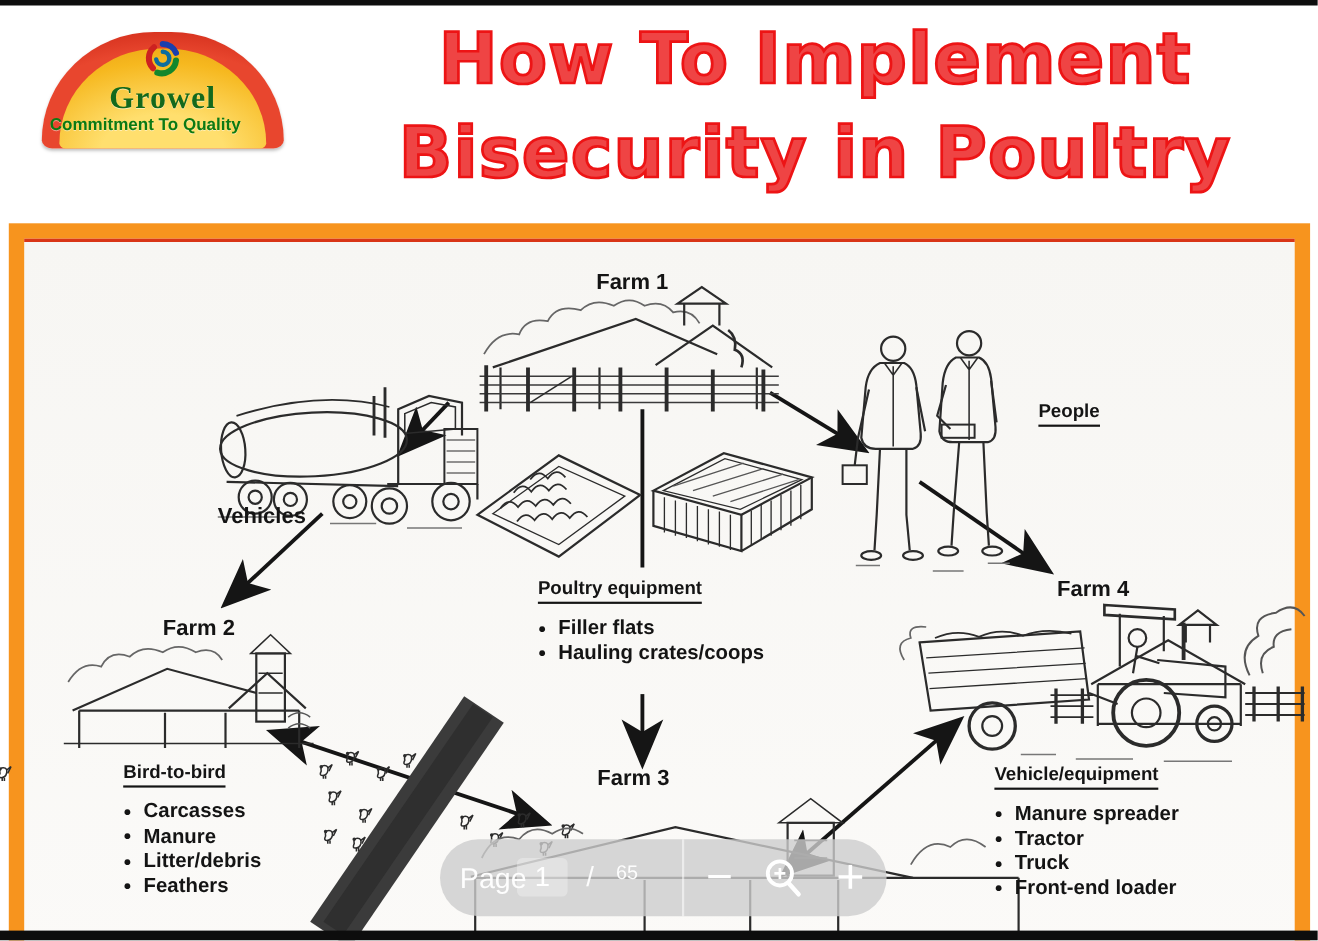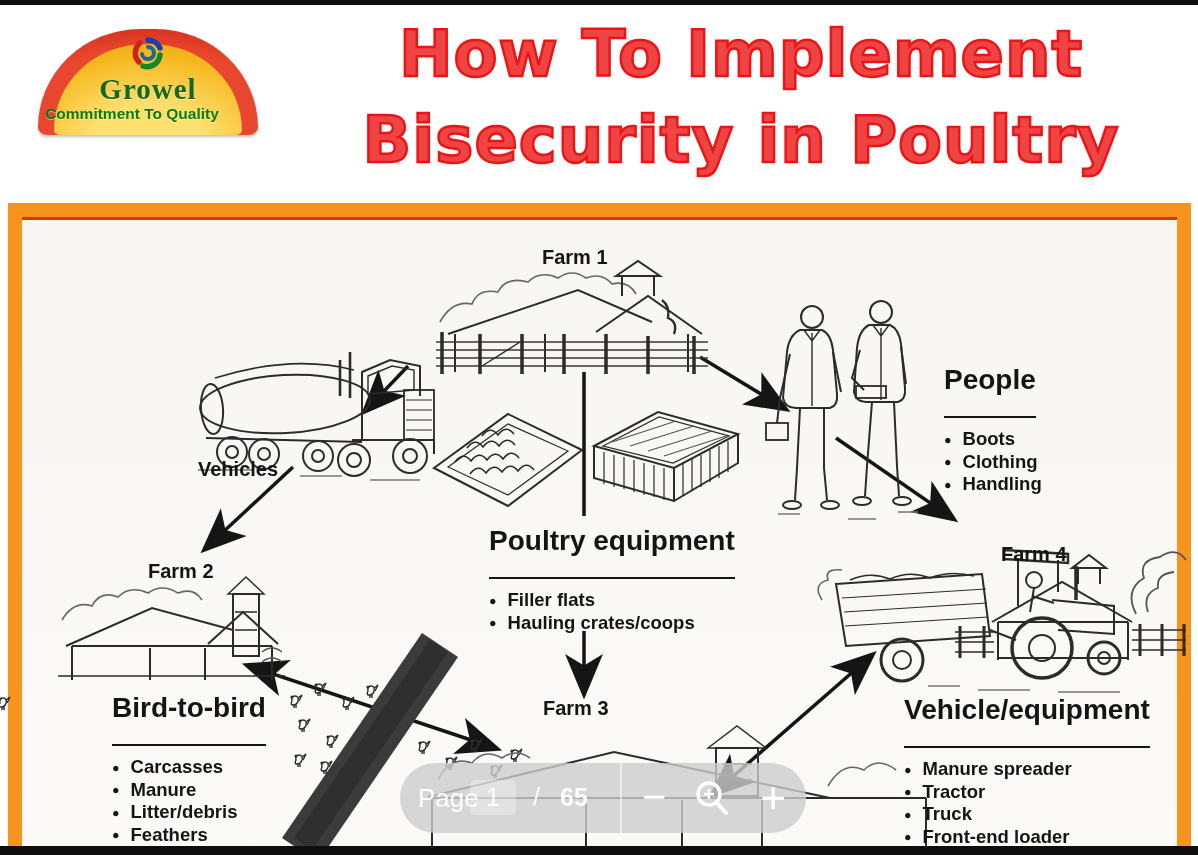--- a/index.html
+++ b/index.html
@@ -39,36 +39,36 @@
   
   #panel { position:absolute; left:8px; top:203px; width:1183px; height:700px;
            border:14px solid #f7941e; background:linear-gradient(#f7f6f3,#fbfaf8); z-index:1; }
   #panel-redline { position:absolute; left:0; top:0; width:100%; height:3px; background:#d93516; }
 
   #art { position:absolute; left:0; top:0; width:1198px; height:855px; z-index:2; pointer-events:none; }
 
   .dlabel { position:absolute; z-index:3; color:#141414; font-weight:bold; font-size:20px; white-space:nowrap; }
 
   .dsection { position:absolute; z-index:3; color:#141414; white-space:nowrap; }
-  .dsection h3 { font-size:28px; font-weight:bold; color:#141414; display:inline-block;
-                 border-bottom:2.5px solid #141414; padding-bottom:20px; margin-bottom:11px; }
+  .dsection h3 { font-size:17px; font-weight:bold; color:#141414; display:inline-block;
+                 border-bottom:2.5px solid #141414; padding-bottom:2px; margin-bottom:11px; }
   .dsection ul { list-style:none; }
   .dsection li { font-size:18.5px; font-weight:bold; line-height:20.5px; margin-bottom:1.5px; }
   .dsection li::before { content:"●"; font-size:12.5px; margin-right:11px; vertical-align:1.5px; }
 
   
   #pdf-toolbar { position:absolute; left:400px; top:763px; width:406px; height:70px;
                  background:rgba(205,205,205,0.80); border-radius:35px; z-index:5;
                  color:#ffffff; }
   #pdf-toolbar .tb-abs { position:absolute; }
   #tb-page-label { left:18px; top:20px; font-size:26px; font-weight:400; color:rgba(255,255,255,.96); }
   #tb-page-box { left:70px; top:17px; width:46px; height:35px; background:rgba(255,255,255,.30);
                  border-radius:5px; text-align:center; font-size:25px; line-height:35px; color:#fff; }
   #tb-sep { left:133px; top:20px; font-size:25px; color:rgba(255,255,255,.95); }
-  #tb-total { left:160px; top:20px; font-size:25px; color:rgba(255,255,255,.95);font-weight:bold; }
+  #tb-total { left:160px; top:20px; font-size:18px; color:rgba(255,255,255,.95); }
   #tb-divider { left:220px; top:0px; width:1.5px; height:70px; background:rgba(255,255,255,.55); }
   #tb-minus { left:238px; top:10px; width:32px; height:50px; font-size:42px; font-weight:300;
               line-height:48px; text-align:center; color:#fff; }
   #tb-zoom { left:292px; top:16px; width:40px; height:40px; }
   #tb-plus { left:355px; top:10px; width:36px; height:50px; font-size:44px; font-weight:300;
              line-height:49px; text-align:center; color:#fff; }
 </style>
 </head>
 <body>
 
@@ -275,29 +275,24 @@
     <circle cx="1034" cy="580" r="8"></circle>
     <path d="M1034,588 L1030,612 M1032,596 L1054,603"></path>
     <path d="M978,690 H1030 M1058,692 H1120 M928,686 H960" stroke="#777" stroke-width="1.4"></path>
   </g>
 </svg>
 
 <div class="dlabel" style="left:542px; top:246px;">Farm 1</div>
 <div class="dlabel" style="left:198px; top:458px;">Vehicles</div>
 <div class="dlabel" style="left:148px; top:560px;">Farm 2</div>
 <div class="dlabel" style="left:543px; top:697px;">Farm 3</div>
-<div class="dlabel" style="left:961px; top:543px;margin-left:40px;">Farm 4</div>
+<div class="dlabel" style="left:961px; top:525px;">Farm 4</div>
 
 <div class="dsection" style="left:944px; top:364px;">
   <h3>People</h3>
-  <ul>
-    <li>Boots</li>
-    <li>Clothing</li>
-    <li>Handling</li>
-  </ul>
 </div>
 
 <div class="dsection" style="left:489px; top:525px;">
   <h3>Poultry equipment</h3>
   <ul>
     <li>Filler flats</li>
     <li>Hauling crates/coops</li>
   </ul>
 </div>
 

